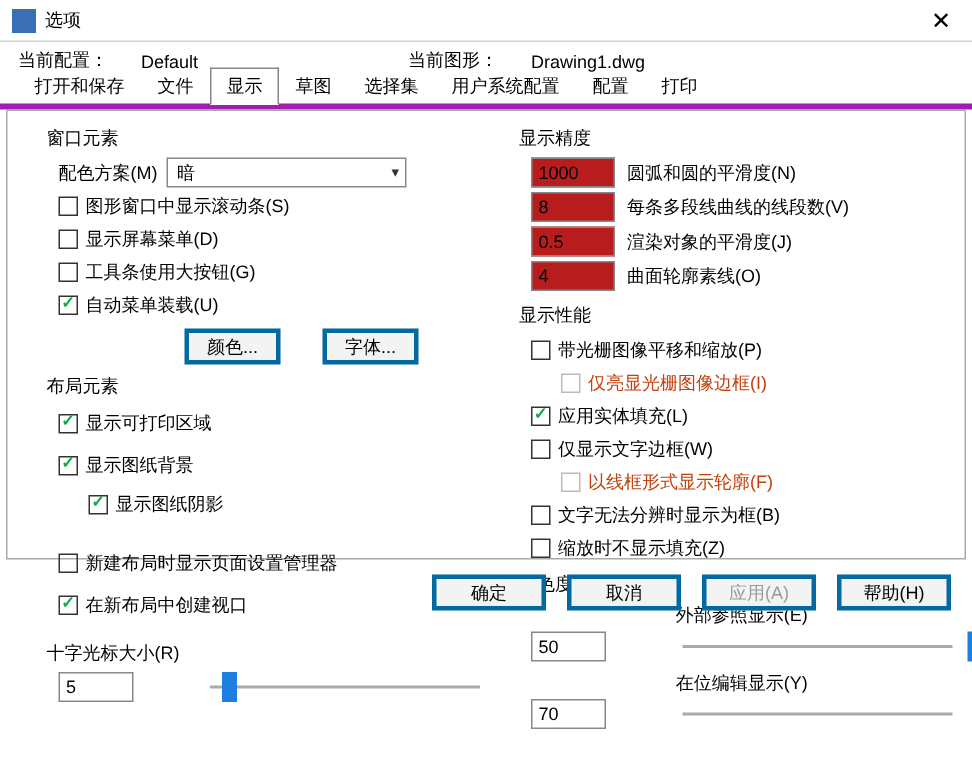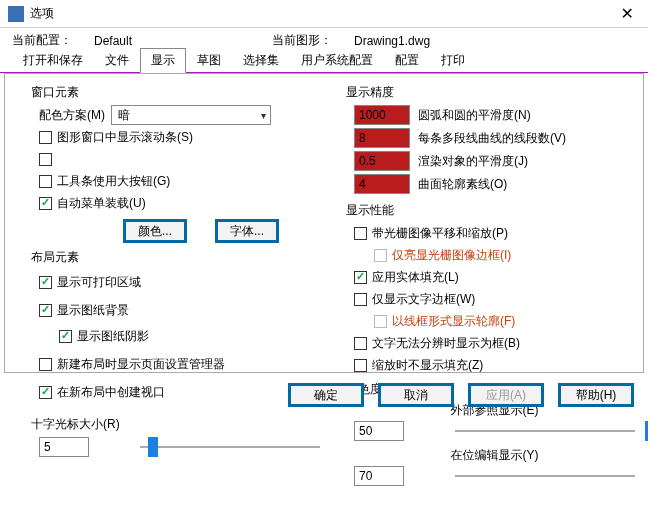--- a/index.html
+++ b/index.html
@@ -32,21 +32,21 @@
   .inforow {
     display: flex;
     align-items: center;
     padding: 4px 12px 2px 12px;
   }
   .inforow .lbl { margin-right: 22px; }
   .inforow .val { margin-right: 70px; }
   .tabs {
     display: flex;
     padding: 0 12px;
-    border-bottom: 1px solid #a21caf;
+    border-bottom: 4px solid #a21caf;
     align-items: flex-end;
     height: 22px;
   }
   .tab {
     padding: 3px 10px 3px 10px;
     cursor: pointer;
     position: relative;
     top: 1px;
     border: 1px solid transparent;
   }
@@ -157,20 +157,21 @@
         <span class="chev">▾</span>
       </div>
     </div>
 
     <div class="row">
         <span class="cb"></span>
         <span>图形窗口中显示滚动条(S)</span>
       </div>
     <div class="row">
         <span class="cb"></span>
+        <span>显示屏幕菜单(D)</span>
       </div>
     <div class="row">
         <span class="cb"></span>
         <span>工具条使用大按钮(G)</span>
       </div>
     <div class="row">
         <span class="cb checked"></span>
         <span>自动菜单装载(U)</span>
       </div>
 
@@ -186,21 +187,21 @@
         <span>显示可打印区域</span>
       </div>
     <div class="row" style="margin-top:8px">
         <span class="cb checked"></span>
         <span>显示图纸背景</span>
       </div>
     <div class="row sub" style="margin-top:6px">
         <span class="cb checked"></span>
         <span>显示图纸阴影</span>
       </div>
-    <div class="row" style="margin-top:8px">
+    <div class="row" style="margin-top:19px">
         <span class="cb"></span>
         <span>新建布局时显示页面设置管理器</span>
       </div>
     <div class="row" style="margin-top:8px">
         <span class="cb checked"></span>
         <span>在新布局中创建视口</span>
       </div>
 
     <div class="group-title" style="margin-top:14px">十字光标大小(R)</div>
     <div class="slider-row">

